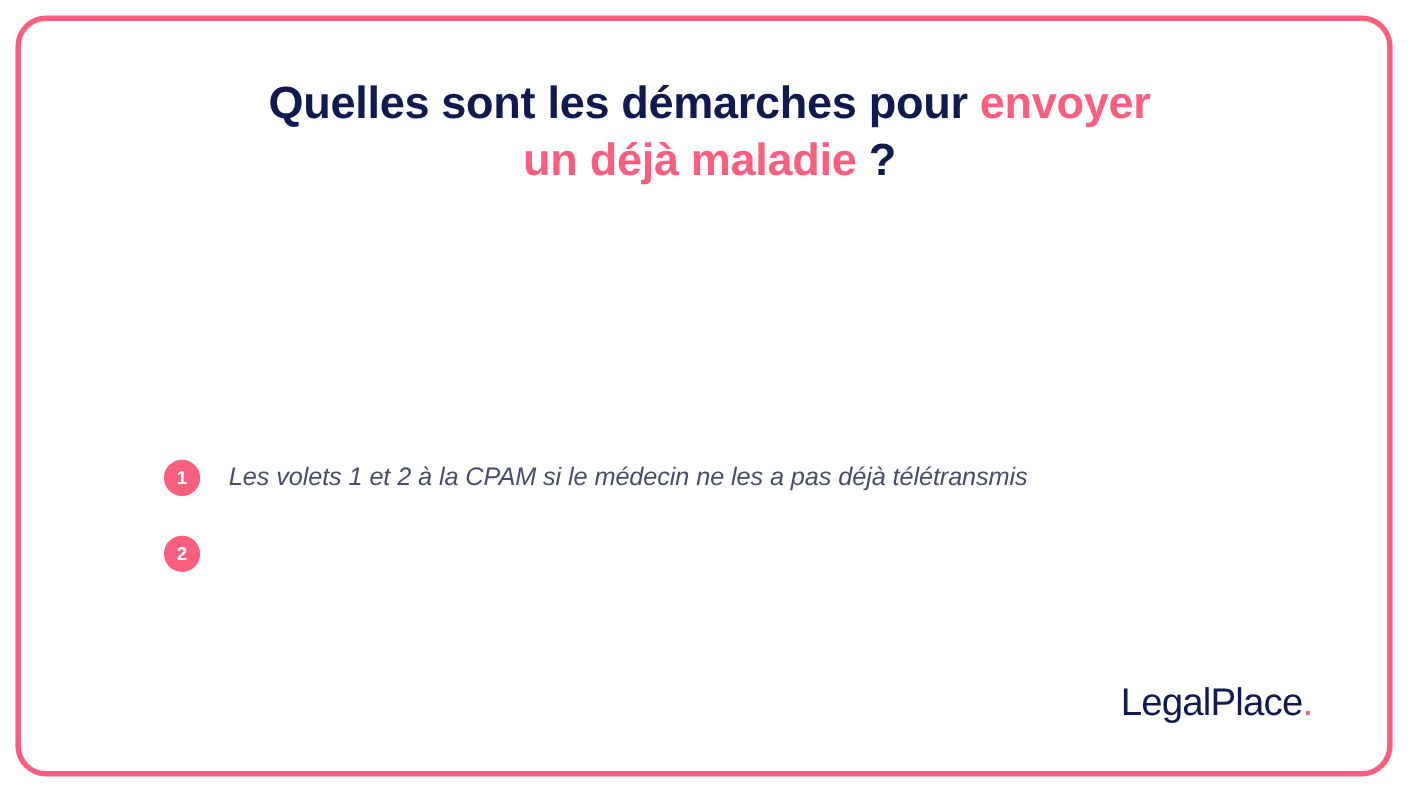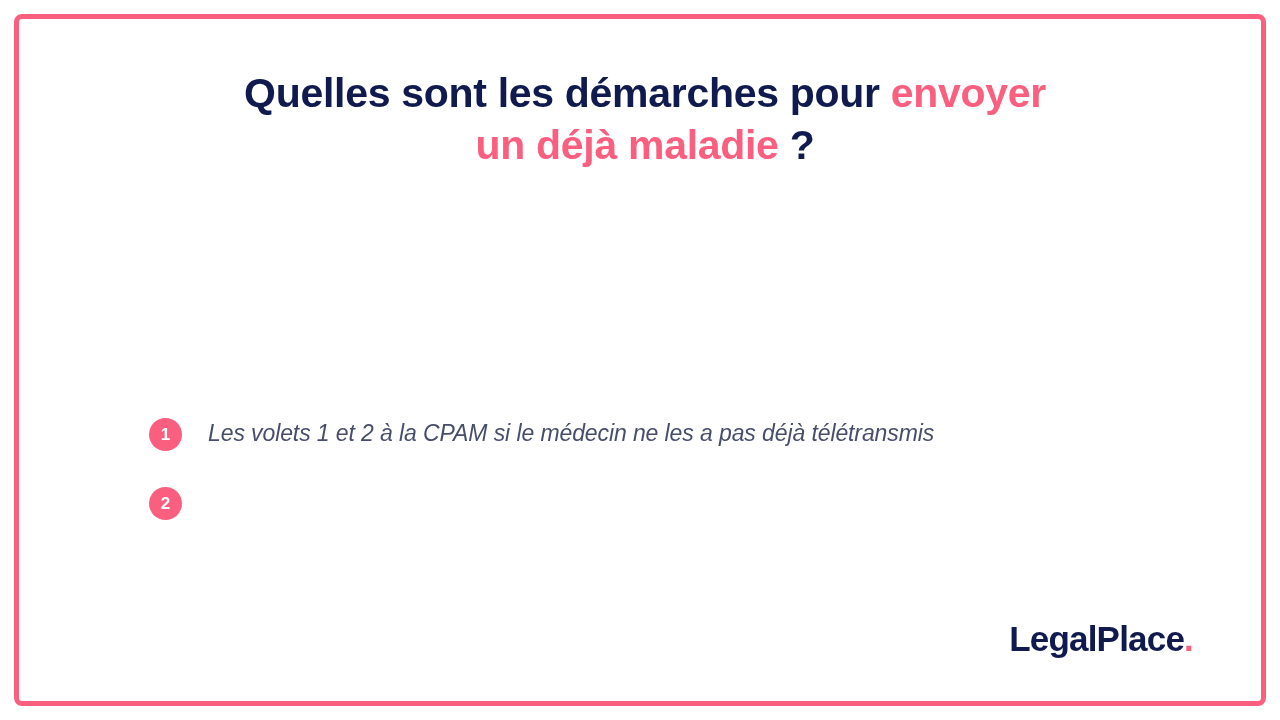--- a/index.html
+++ b/index.html
@@ -15,21 +15,21 @@
   }
 
   .card {
     position: absolute;
     left: 14px;
     top: 14px;
     width: 1252px;
     height: 692px;
     box-sizing: border-box;
     border: 5px solid #fb5f7f;
-    border-radius: 8px;
+    border-radius: 28px;
     background: #ffffff;
   }
 
   .title {
     position: absolute;
     left: 80px;
     top: 48px;
     width: 1092px;
     text-align: center;
     font-size: 41px;
@@ -87,21 +87,21 @@
     line-height: 33px;
     letter-spacing: -0.1px;
     font-style: italic;
   }
 
   .logo {
     position: absolute;
     right: 68px;
     bottom: 42px;
     font-size: 35px;
-    font-weight: bold;
+    font-weight: normal;
     color: #101a4e;
     letter-spacing: -0.8px;
   }
   .logo .dot {
     color: #fb5f7f;
   }
 </style>
 </head>
 <body>
 

